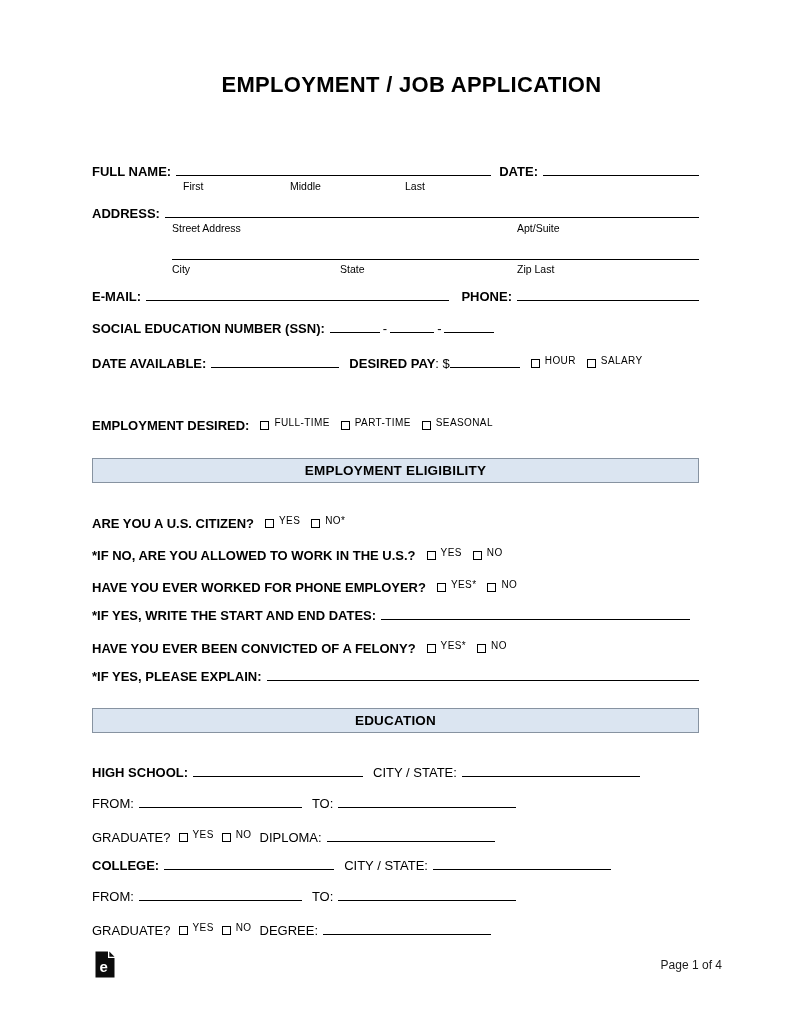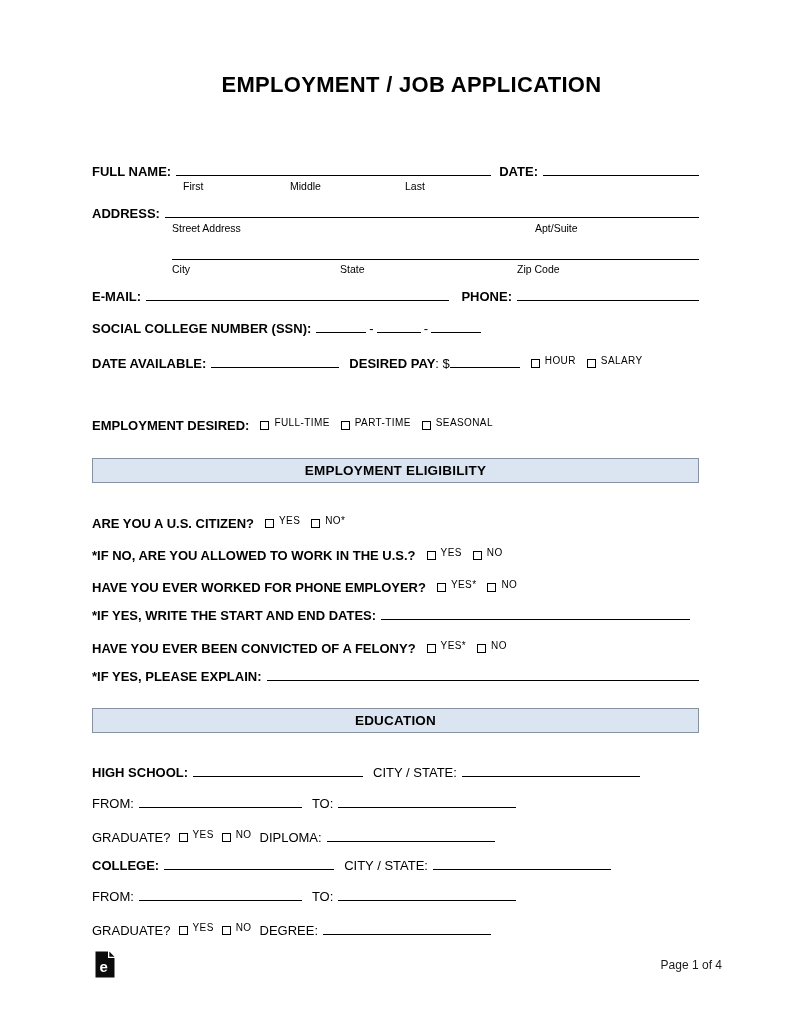--- a/index.html
+++ b/index.html
@@ -92,41 +92,41 @@
     <span style="left:198px">Middle</span>
     <span style="left:313px">Last</span>
   </div>
 
   <div class="row" style="top:206px">
     <span class="b">ADDRESS:</span>
     <span class="blank grow"></span>
   </div>
   <div class="subrow" style="top:222px">
     <span style="left:80px">Street Address</span>
-    <span style="left:443px">Apt/Suite</span>
+    <span style="left:425px">Apt/Suite</span>
   </div>
 
   <div class="row" style="top:248px">
     <span class="blank grow" style="margin-left:80px"></span>
   </div>
   <div class="subrow" style="top:263px">
     <span style="left:80px">City</span>
     <span style="left:248px">State</span>
-    <span style="left:425px">Zip Code</span>
+    <span style="left:425px">Zip Last</span>
   </div>
 
   <div class="row" style="top:289px">
     <span class="b">E-MAIL:</span>
     <span class="blank grow" style="margin-right:4px"></span>
     <span class="b ml8">PHONE:</span>
     <span class="blank" style="width:182px"></span>
   </div>
 
   <div class="row" style="top:321px">
-    <span class="b">SOCIAL COLLEGE NUMBER (SSN):</span>
+    <span class="b">SOCIAL EDUCATION NUMBER (SSN):</span>
     <span class="blank" style="width:50px"></span>
     <span class="sep">-</span>
     <span class="blank" style="width:44px;margin-left:0"></span>
     <span class="sep">-</span>
     <span class="blank" style="width:50px;margin-left:0"></span>
   </div>
 
   <div class="row" style="top:353px">
     <span class="b">DATE AVAILABLE:</span>
     <span class="blank" style="width:128px"></span>

